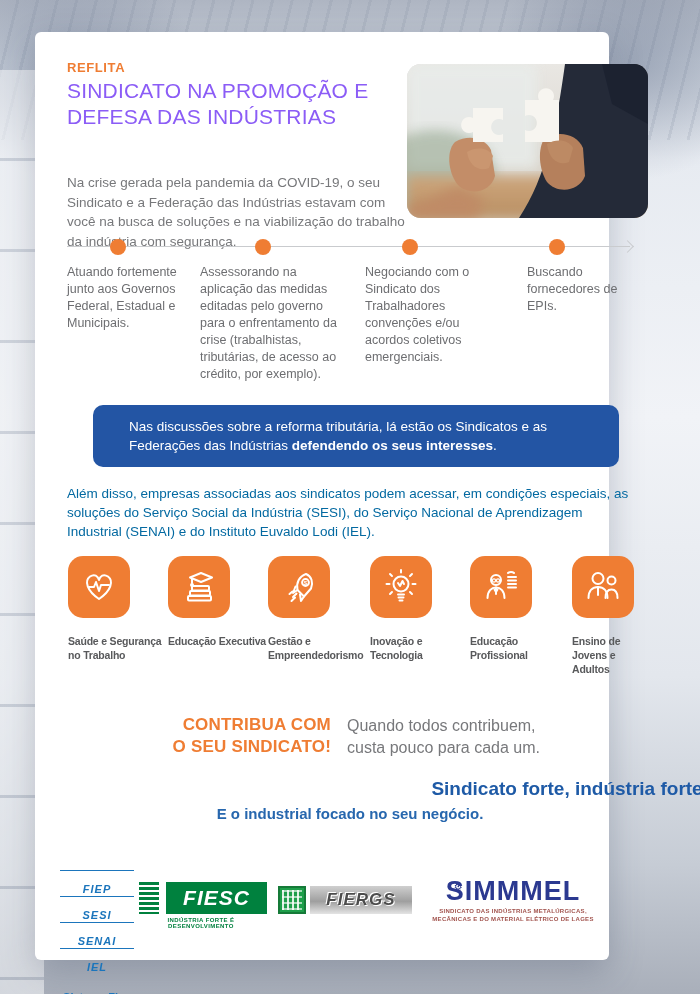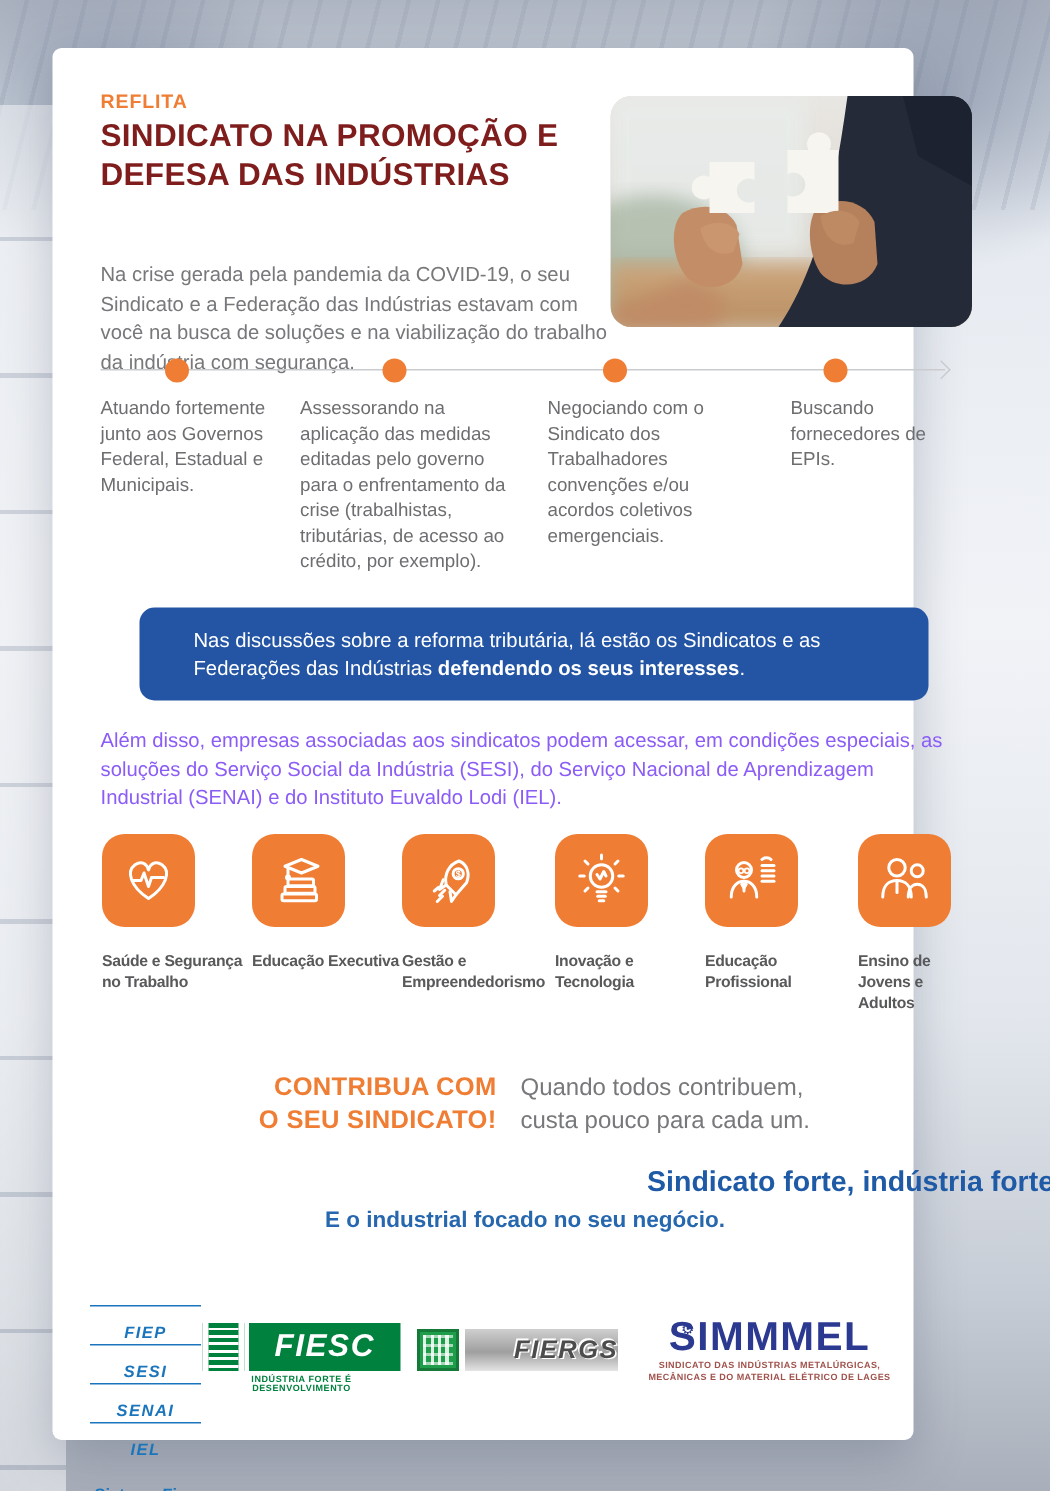--- a/index.html
+++ b/index.html
@@ -16,36 +16,36 @@
     background:radial-gradient(closest-side,rgba(80,95,125,.38),rgba(80,95,125,0));}
   .bg-left-windows{position:absolute;top:70px;left:0;width:44px;bottom:0;opacity:.6;
     background:
       repeating-linear-gradient(180deg,rgba(255,255,255,.55) 0 88px,rgba(130,140,158,.4) 88px 91px),
       linear-gradient(90deg,#dde2e9,#eef0f4);}
   .card{position:absolute;left:35px;top:32px;width:574px;height:928px;background:#ffffff;
     border-radius:6px;box-shadow:0 12px 34px rgba(55,65,90,.28);}
   .abs{position:absolute;}
 
   .kicker{left:32px;top:28px;font-size:13px;font-weight:bold;letter-spacing:.6px;color:#EF7D33;}
-  .title{left:32px;top:46px;font-size:21px;font-weight:700;line-height:26px;color:#7f1d1d;letter-spacing:.2px;}
+  .title{left:32px;top:46px;font-size:21px;font-weight:400;line-height:26px;color:#8b5cf6;letter-spacing:.2px;}
   .intro{left:32px;top:106px;width:338px;font-size:13.5px;line-height:19.5px;color:#77787B;margin-top:35px;}
 
   .photo{left:372px;top:32px;width:241px;height:154px;border-radius:14px;overflow:hidden;background:#ddd;}
 
   .tl-line{left:32px;top:214px;width:563px;height:0;border-top:1.5px solid #C9CBCE;}
   .tl-arrow{left:588px;top:210px;width:8px;height:8px;border-top:1.5px solid #C9CBCE;border-right:1.5px solid #C9CBCE;transform:rotate(45deg);}
   .tl-dot{width:16px;height:16px;border-radius:50%;background:#EF7D33;top:207px;}
   .tl-text{top:232px;font-size:12.5px;line-height:17px;color:#6D6E71;}
 
   .hl-box{left:58px;top:373px;width:526px;height:62px;border-radius:10px;background:#2355A4;
     display:flex;align-items:center;box-sizing:border-box;padding:17px 36px;}
   .hl-text{color:#ffffff;font-size:13.5px;line-height:19px;}
   .hl-text b{font-weight:800;}
 
-  .services-intro{left:32px;top:452px;width:572px;font-size:13.5px;line-height:19px;color:#8b5cf6;}
+  .services-intro{left:32px;top:452px;width:572px;font-size:13.5px;line-height:19px;color:#0369a1;}
 
   .svc-square{top:524px;width:62px;height:62px;border-radius:15px;background:#EF7D33;
     display:flex;align-items:center;justify-content:center;}
   .svc-label{top:602px;width:104px;font-size:10.5px;line-height:14px;font-weight:bold;color:#58595B;letter-spacing:-.2px;}
 
   .cta-orange{left:104px;top:682px;width:192px;text-align:right;font-size:17px;line-height:22px;font-weight:800;color:#EF7D33;letter-spacing:.2px;}
   .cta-gray{left:312px;top:683px;font-size:16px;line-height:22px;color:#77787B;}
 
   .slogan1{left:0;top:746px;width:630px;text-align:right;font-size:19px;font-weight:800;color:#1E5AA6;margin-left:44px;}
   .slogan2{left:0;top:773px;width:630px;text-align:center;font-size:15px;font-weight:600;color:#2767AE;}
@@ -66,21 +66,21 @@
     display:flex;align-items:center;justify-content:center;letter-spacing:1px;}
   .fiesc-tagline{margin-top:3px;font-size:6px;font-weight:bold;color:#00813E;letter-spacing:.4px;text-align:center;}
 
   .fiergs{left:243px;top:854px;display:flex;align-items:center;}
   .fiergs-icon{width:28px;height:28px;background:#1E9E4A;margin-right:4px;
     box-shadow:inset 0 0 0 2px #157A38;position:relative;}
   .fiergs-icon::after{content:"";position:absolute;inset:4px;
     background:repeating-linear-gradient(90deg,rgba(255,255,255,.85) 0 2px,rgba(255,255,255,0) 2px 5px),
                repeating-linear-gradient(180deg,rgba(255,255,255,.6) 0 2px,rgba(255,255,255,0) 2px 6px);}
   .fiergs-band{width:102px;height:28px;background:linear-gradient(180deg,#cfcfcf,#9f9f9f 55%,#e4e4e4);
-    display:flex;align-items:center;justify-content:flex-end;}
+    display:flex;align-items:center;justify-content:center;}
   .fiergs-name{font-size:17px;font-weight:800;font-style:italic;color:#4c4c4c;letter-spacing:1px;
     text-shadow:1px 1px 0 #ffffff,-1px -1px 0 #ffffff;}
 
   .simmmel{left:385px;top:845px;width:186px;text-align:center;}
   .simmmel-name{font-size:27px;font-weight:900;color:#2B3990;letter-spacing:1px;line-height:28px;position:relative;}
   .simmmel-gear{position:absolute;left:34px;top:-4px;font-size:10px;color:#2B3990;}
   .simmmel-tagline{margin-top:2px;font-size:6px;line-height:8px;font-weight:bold;color:#A1524C;letter-spacing:.3px;}
 
   svg{display:block;}
 </style>

